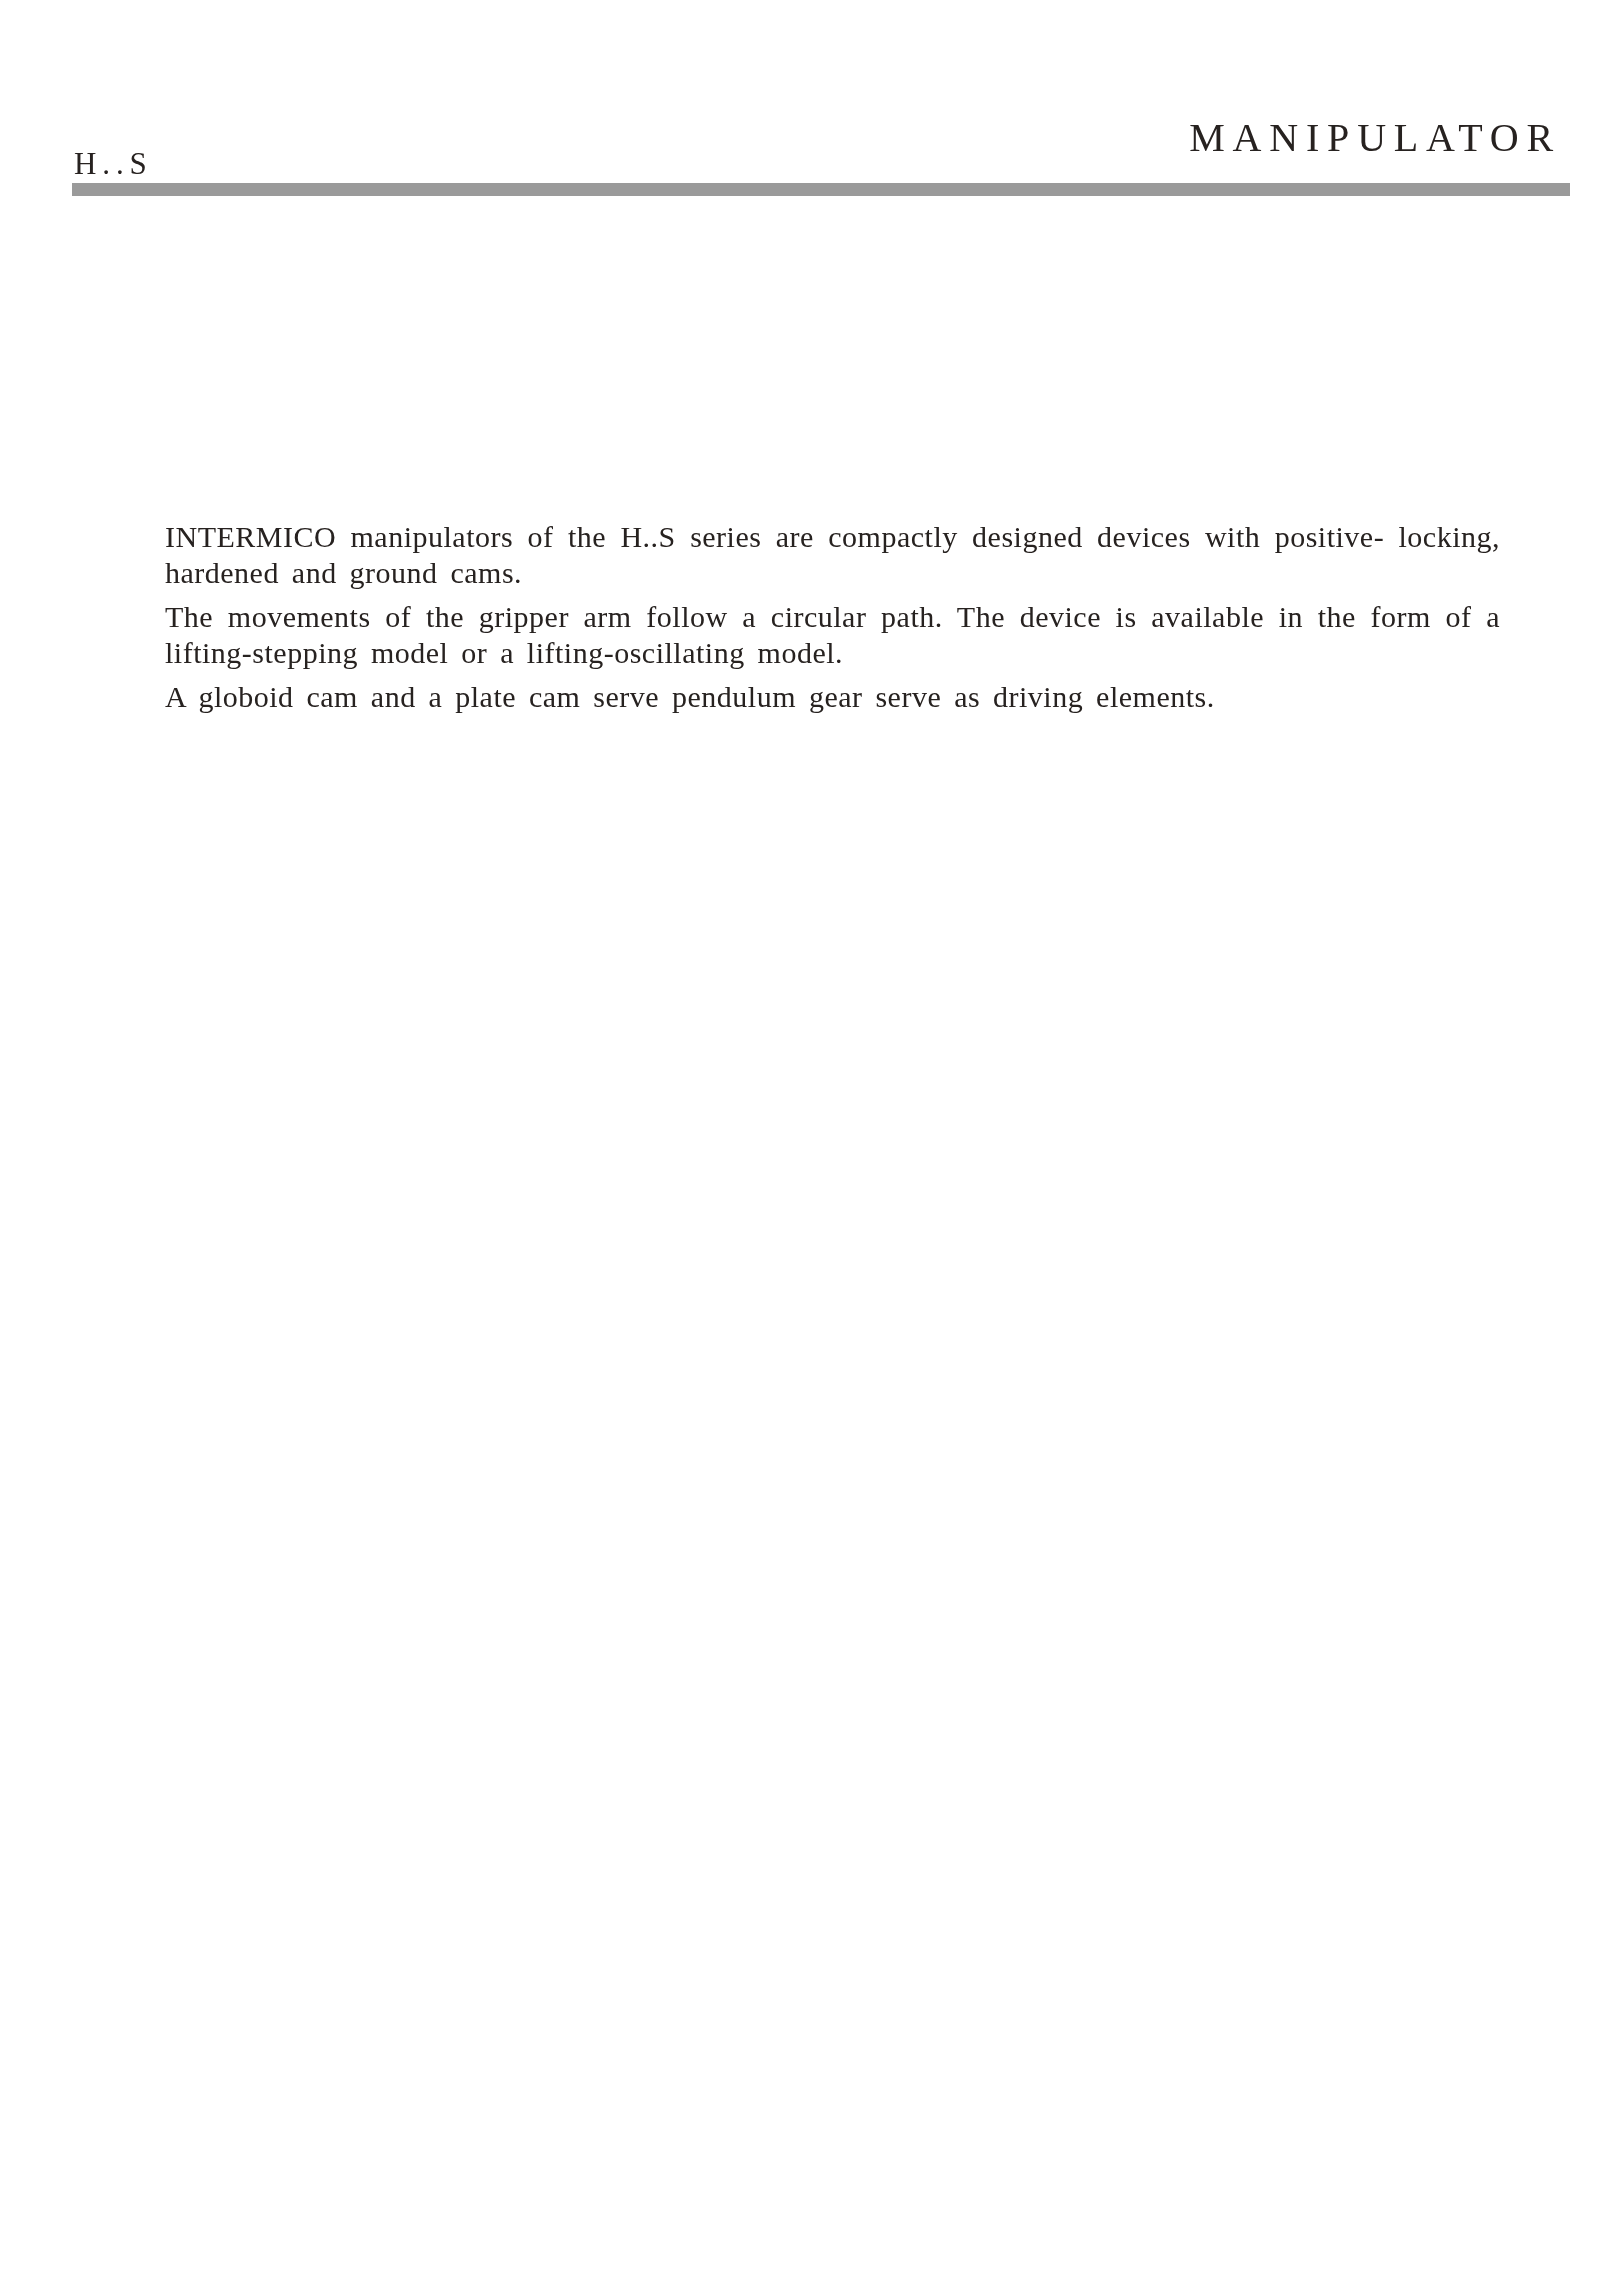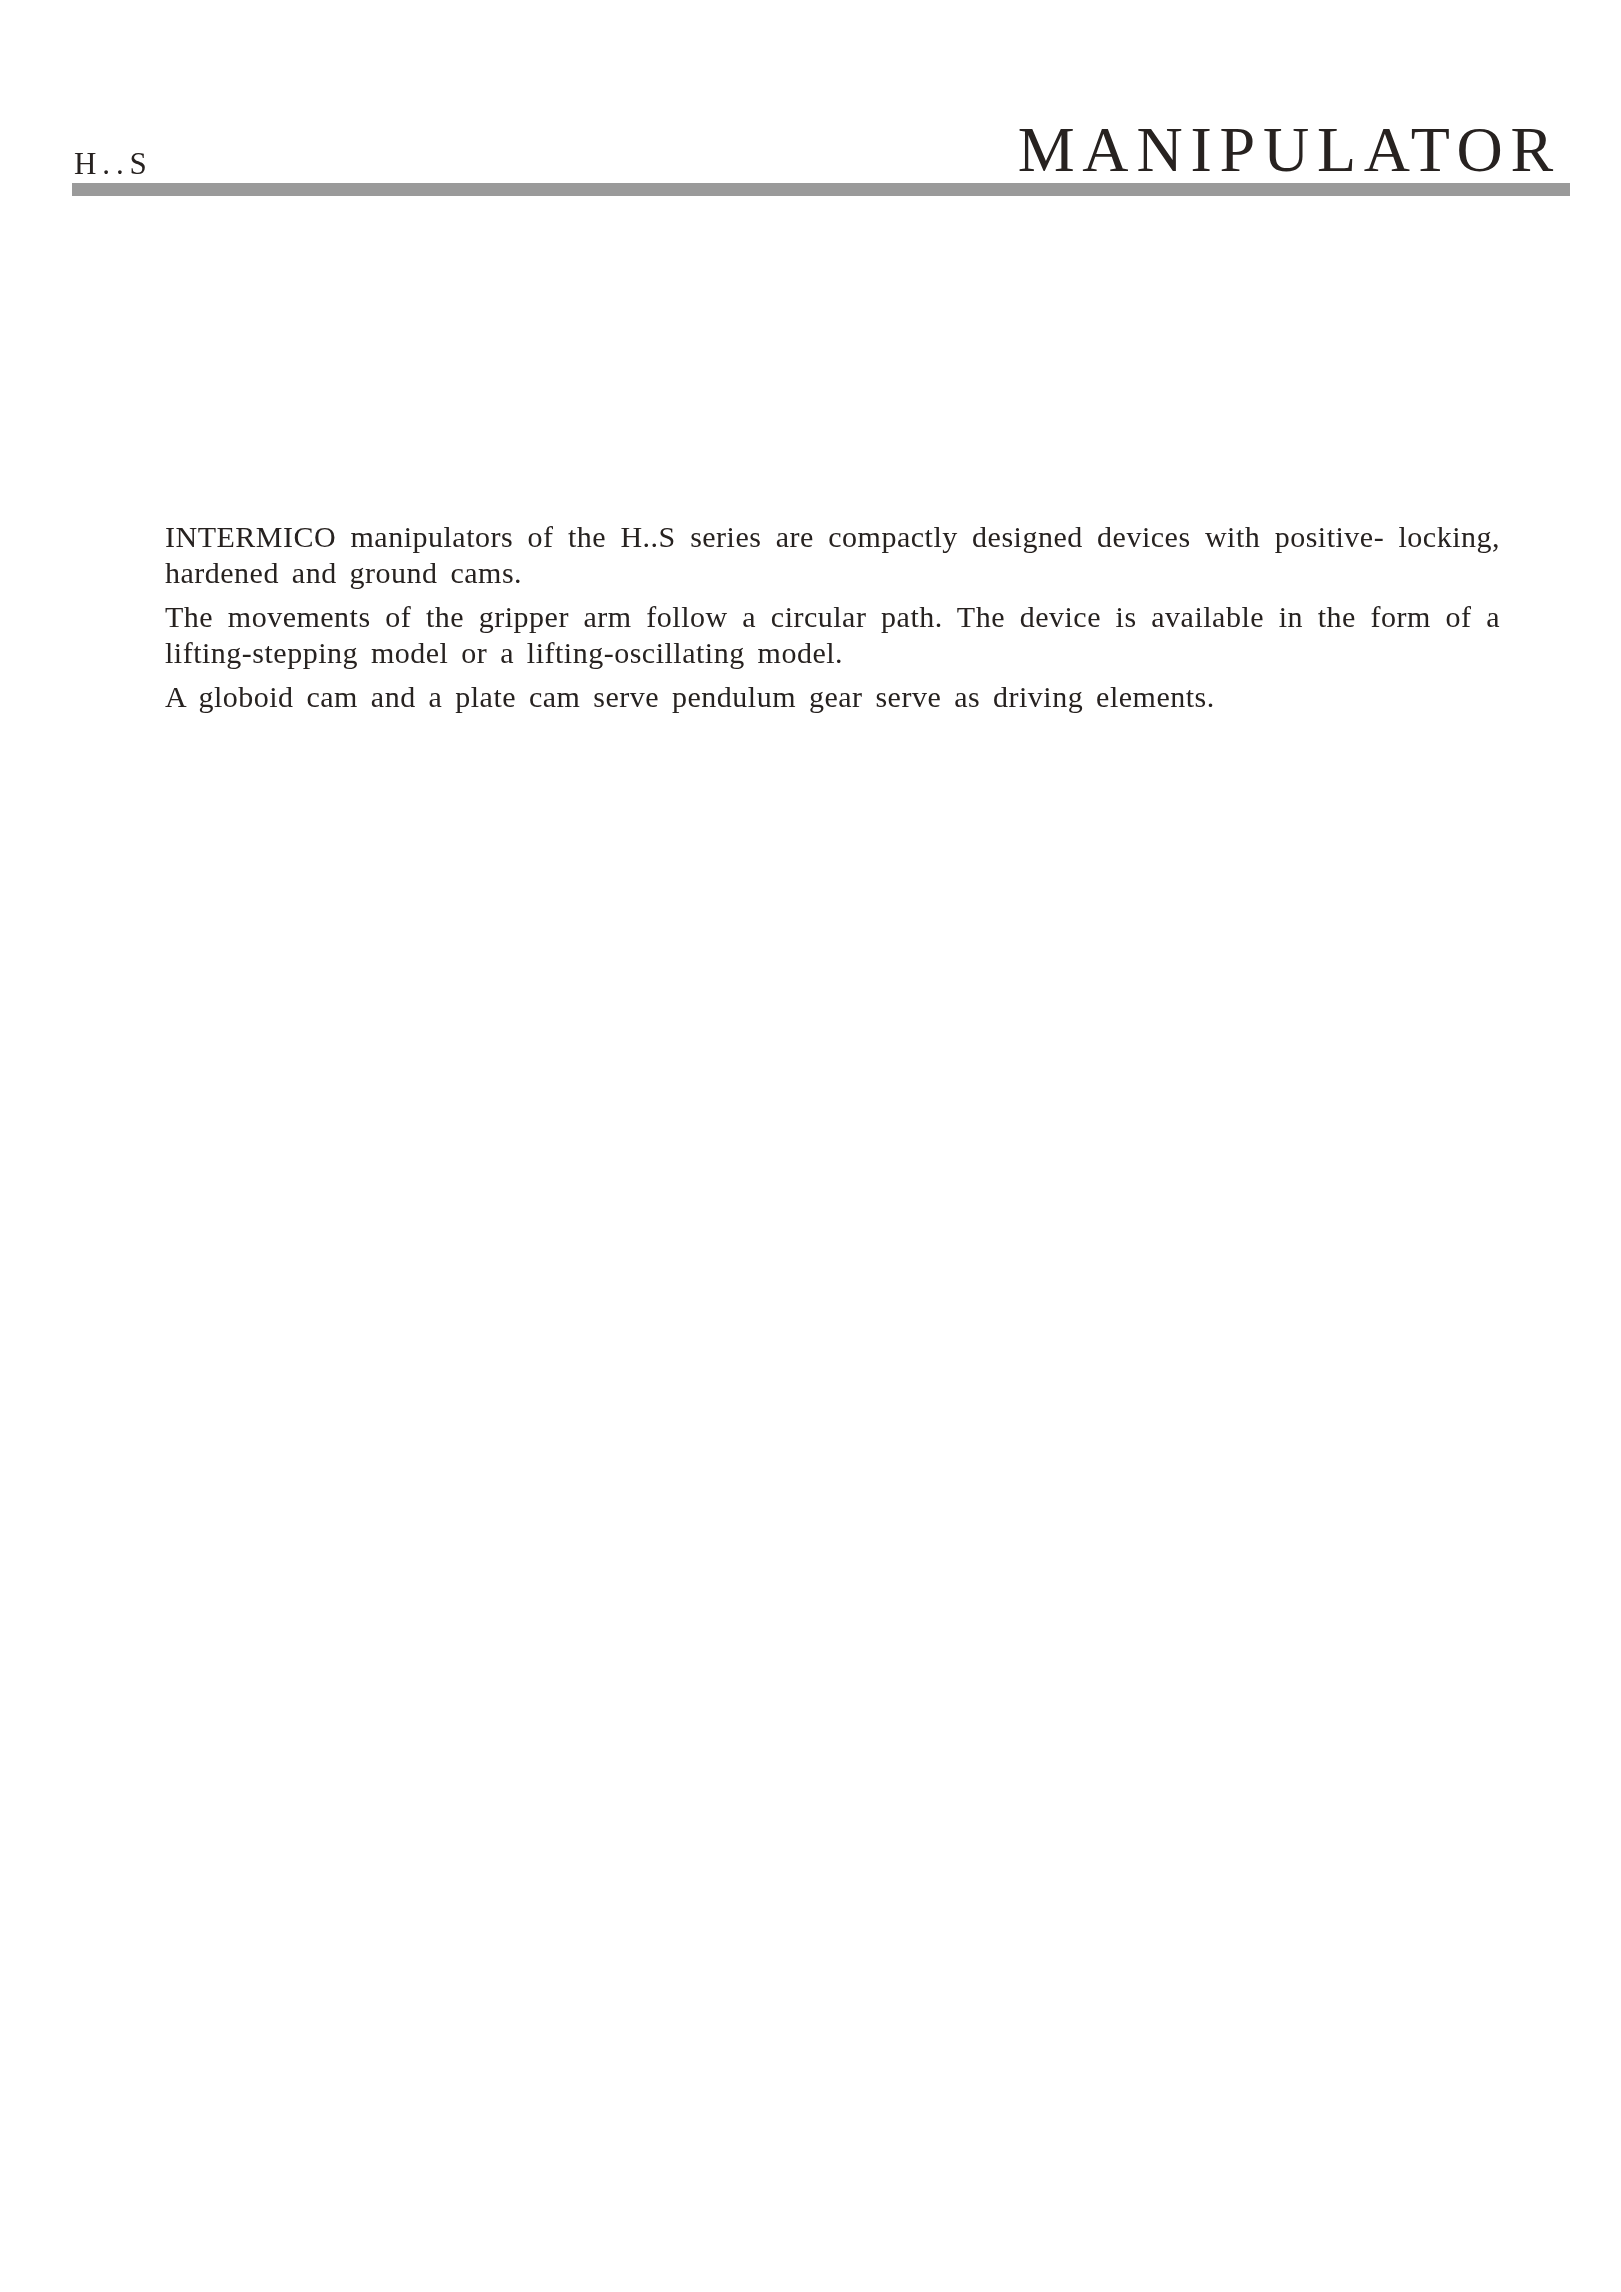--- a/index.html
+++ b/index.html
@@ -22,21 +22,21 @@
     top: 148px;
     font-size: 31px;
     line-height: 1;
     letter-spacing: 5.9px;
     white-space: nowrap;
   }
   .page-title {
     position: absolute;
     right: 60px;
     top: 118px;
-    font-size: 64px;
+    font-size: 40px;
     line-height: 1;
     letter-spacing: 7.8px;
     white-space: nowrap;
   }
   .header-divider {
     position: absolute;
     left: 72px;
     top: 183px;
     width: 1498px;
     height: 12.7px;

